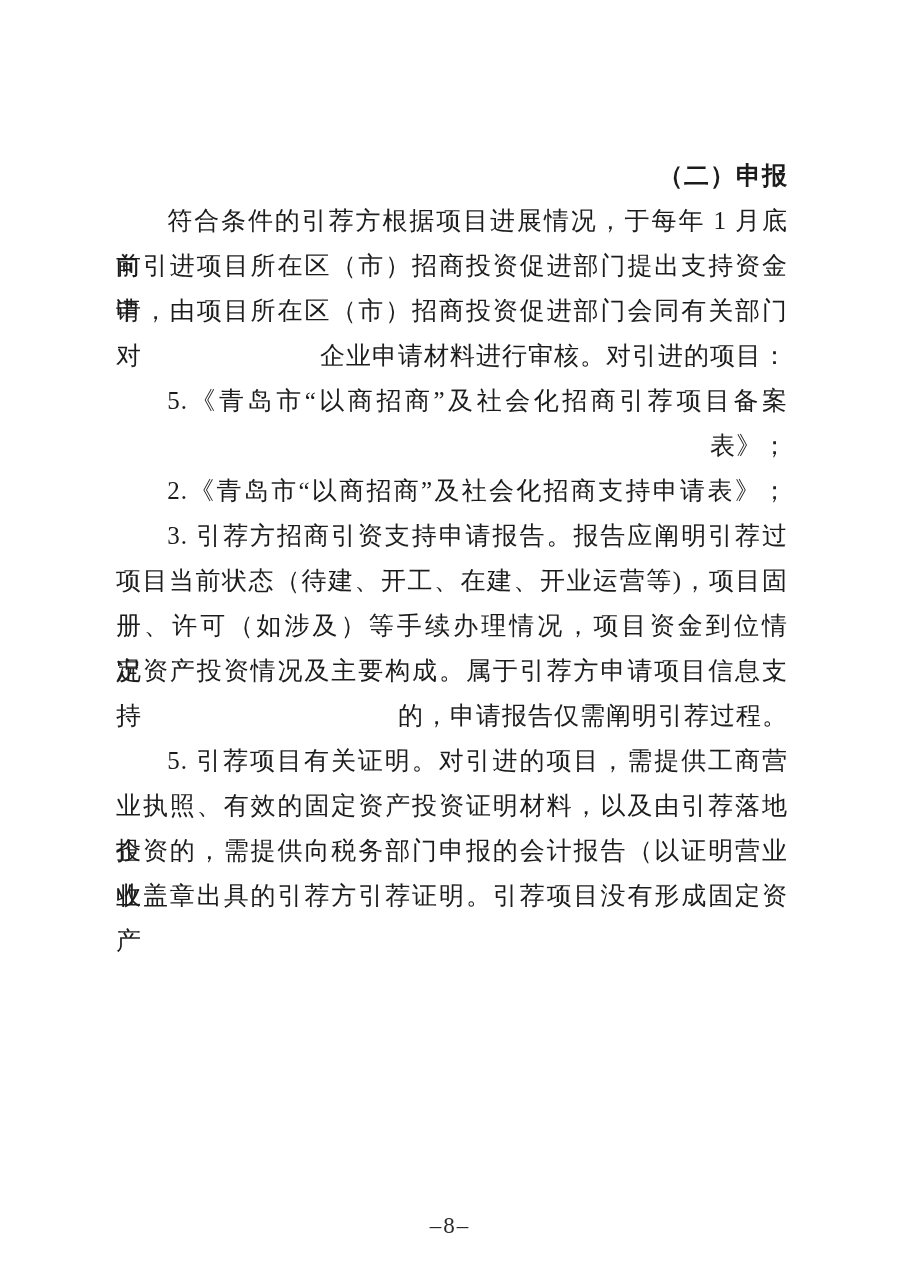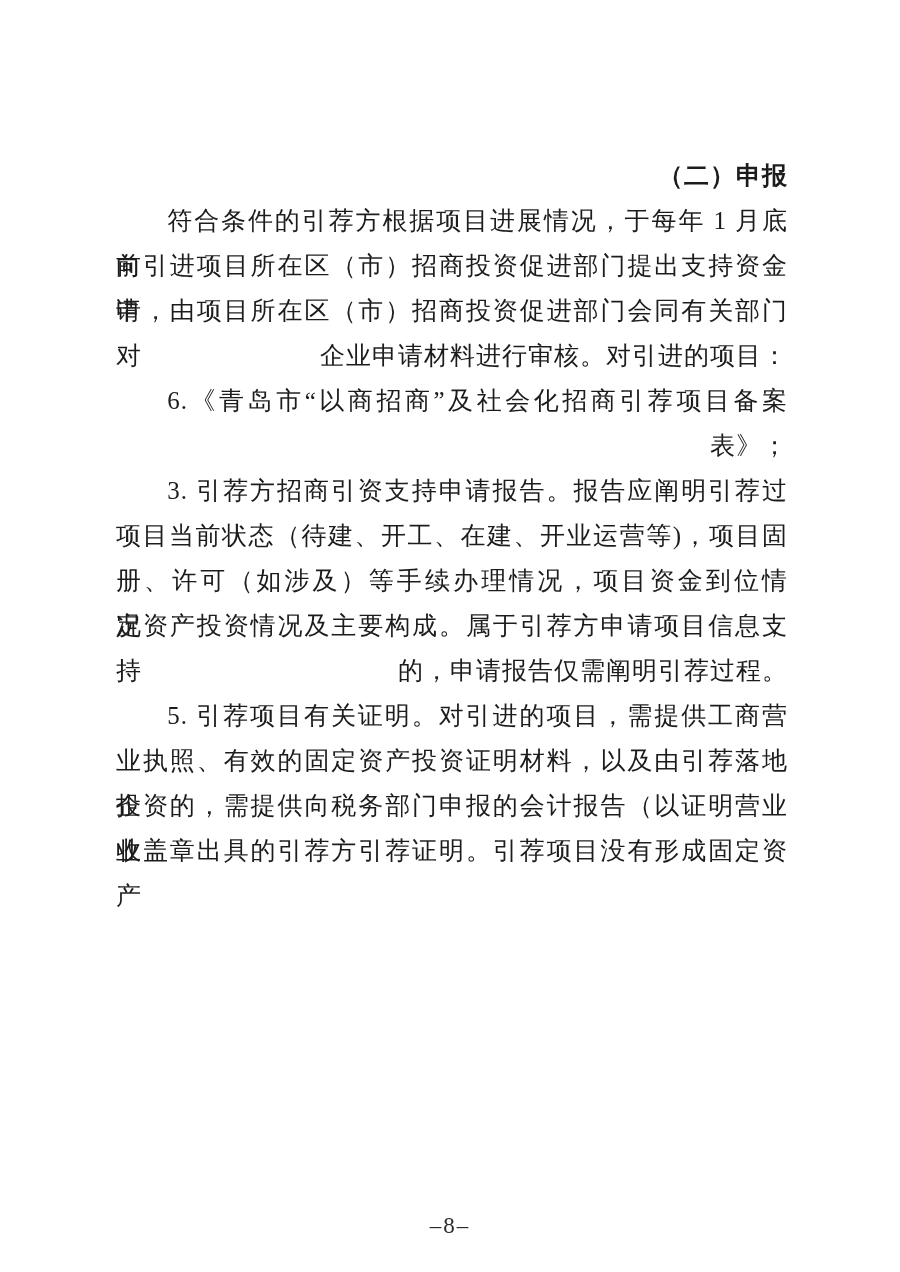--- a/index.html
+++ b/index.html
@@ -56,22 +56,23 @@
 </head>
 <body>
 
 <div class="page">
   <main class="content" id="lines-container">
       <p class="line indent heading">（二）申报</p>
       <p class="line indent fill">符合条件的引荐方根据项目进展情况，于每年 1 月底前</p>
       <p class="line fill">向引进项目所在区（市）招商投资促进部门提出支持资金申</p>
       <p class="line fill">请，由项目所在区（市）招商投资促进部门会同有关部门对</p>
       <p class="line">企业申请材料进行审核。对引进的项目：</p>
-      <p class="line indent fill">6.《青岛市“以商招商”及社会化招商引荐项目备案</p>
+      <p class="line indent fill">5.《青岛市“以商招商”及社会化招商引荐项目备案</p>
       <p class="line">表》；</p>
+      <p class="line indent fill">2.《青岛市“以商招商”及社会化招商支持申请表》；</p>
       <p class="line indent fill">3. 引荐方招商引资支持申请报告。报告应阐明引荐过</p>
       <p class="line fill">项目当前状态（待建、开工、在建、开业运营等)，项目固</p>
       <p class="line fill">册、许可（如涉及）等手续办理情况，项目资金到位情况，</p>
       <p class="line fill">定资产投资情况及主要构成。属于引荐方申请项目信息支持</p>
       <p class="line">的，申请报告仅需阐明引荐过程。</p>
       <p class="line indent fill">5. 引荐项目有关证明。对引进的项目，需提供工商营</p>
       <p class="line fill">业执照、有效的固定资产投资证明材料，以及由引荐落地企</p>
       <p class="line fill">投资的，需提供向税务部门申报的会计报告（以证明营业收</p>
       <p class="line fill">业盖章出具的引荐方引荐证明。引荐项目没有形成固定资产</p>
     </main>

